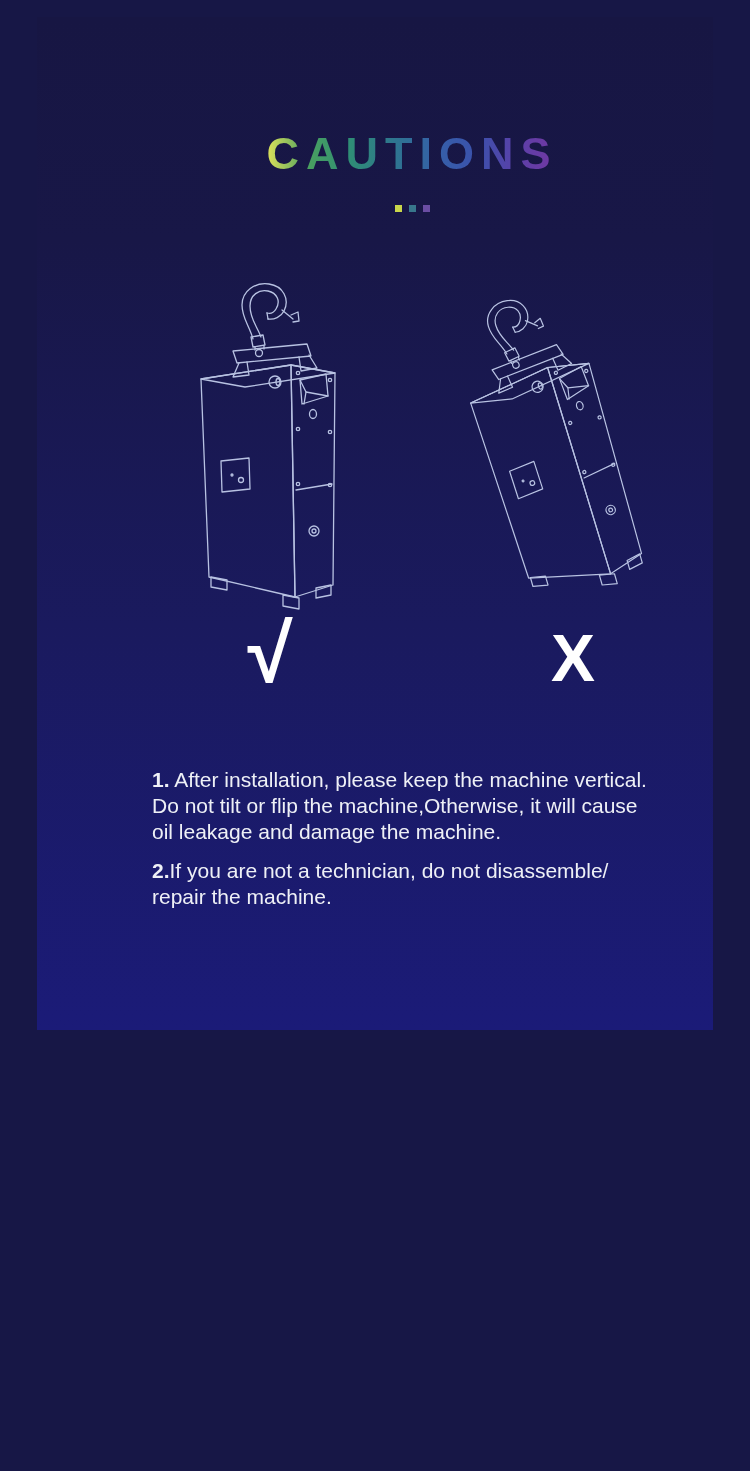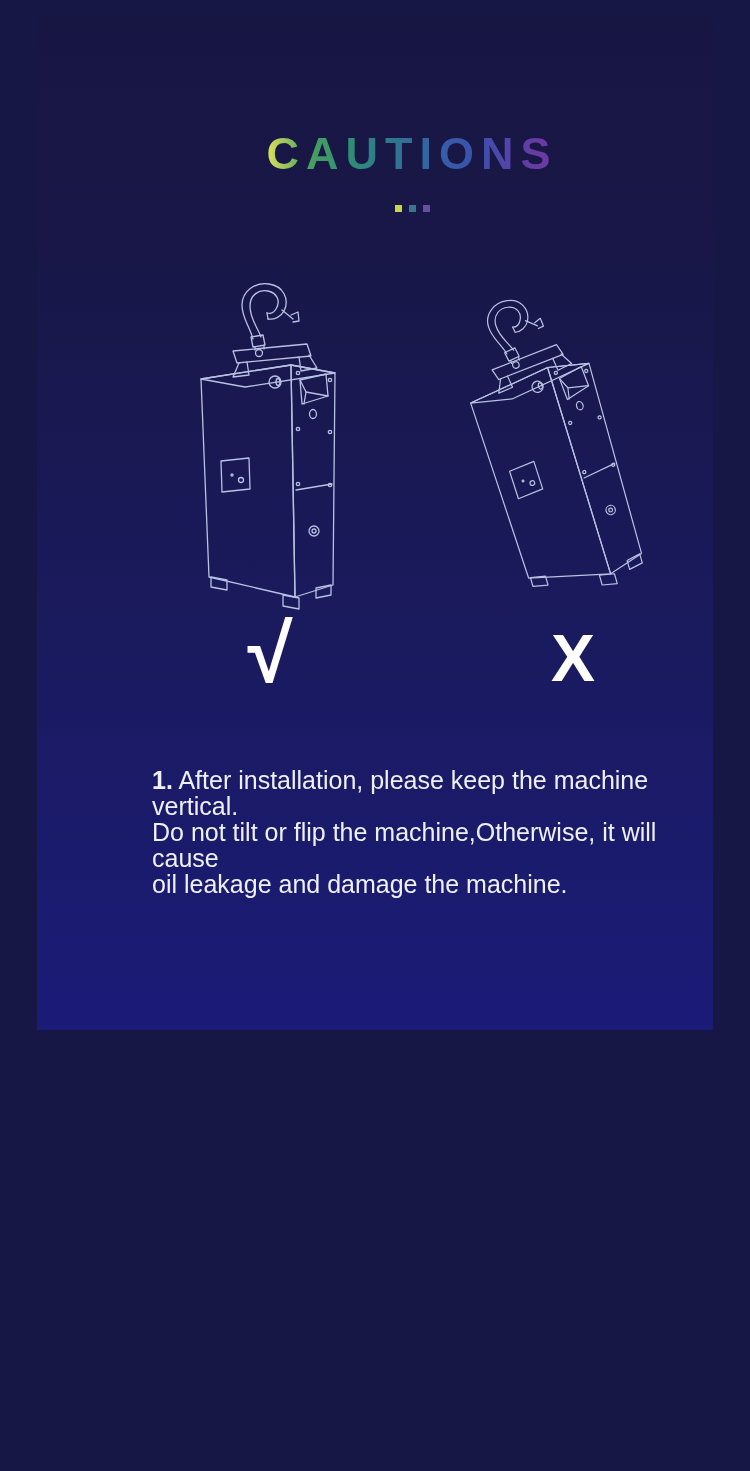--- a/index.html
+++ b/index.html
@@ -33,21 +33,21 @@
   .machine-left  { position:absolute; left:150px; top:262px; width:160px; height:335px; }
   .machine-right { position:absolute; left:430px; top:262px; width:160px; height:335px;
                    transform: rotate(-16deg) scale(0.93); transform-origin:50% 50%; }
   .machine-left svg, .machine-right svg { display:block; width:160px; height:335px; }
 
   .mark { position:absolute; text-align:center; color:#ffffff; font-weight:bold; line-height:1; }
   .check-mark { left:158px; top:596px; width:150px; font-size:82px; }
   .cross-mark { left:461px; top:608px; width:150px; font-size:66px; }
 
   .caution-list { position:absolute; left:115px; top:750px; width:545px;
-                  color:#eef0f6; font-size:25px; line-height:26px; }
+                  color:#eef0f6; font-size:21px; line-height:26px; }
   .caution-list p { margin:0 0 13px 0; white-space:pre-line; }
   .caution-list b { font-weight:bold; }
   .svg-defs { position:absolute; width:0; height:0; overflow:hidden; }
 </style>
 </head>
 <body>
 
 <svg class="svg-defs" aria-hidden="true">
   <symbol id="fog-machine" viewBox="0 0 160 335">
     <g fill="none" stroke="#b8c2e2" stroke-width="1.3" stroke-linejoin="round" stroke-linecap="round">
@@ -124,20 +124,22 @@
         </svg>
     </div>
 
     <div class="mark check-mark">√</div>
     <div class="mark cross-mark">X</div>
 
     <div class="caution-list">
       <p><b>1.</b><span> After installation, please keep the machine vertical.
 Do not tilt or flip the machine,Otherwise, it will cause
 oil leakage and damage the machine.</span></p>
+      <p><b>2.</b><span>If you are not a technician, do not disassemble/
+repair the machine.</span></p>
     </div>
   </div>
 
   <div class="sec-bottom">
     
 
     
 
     
 

